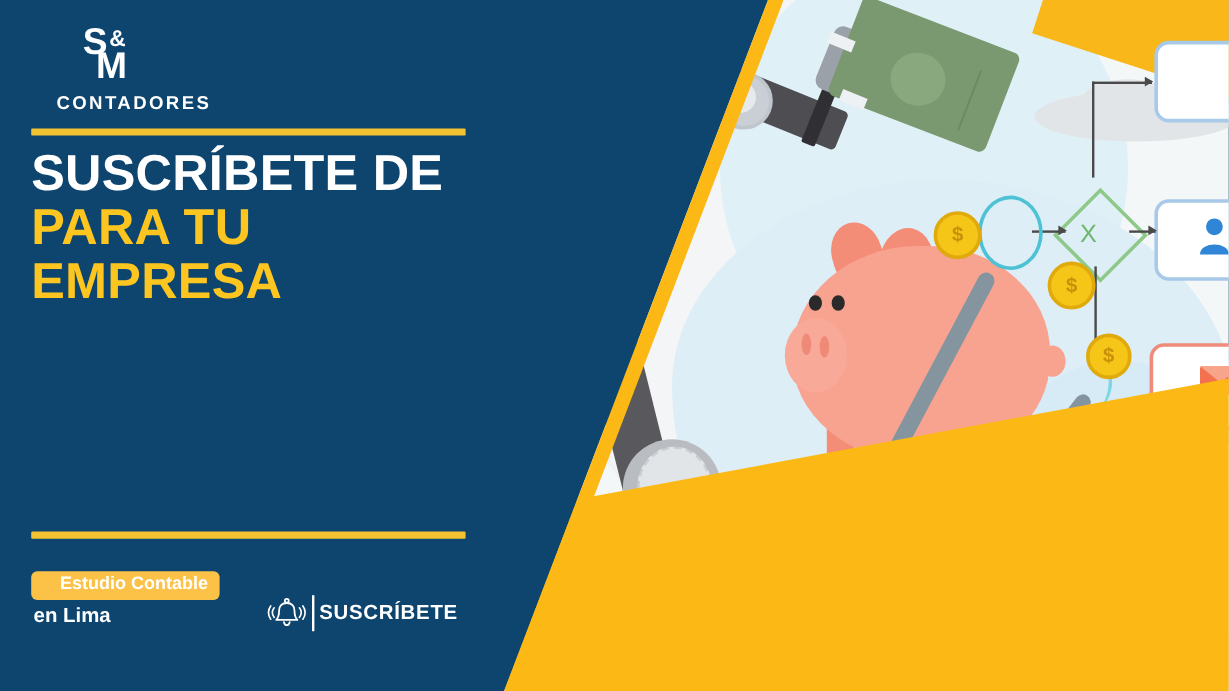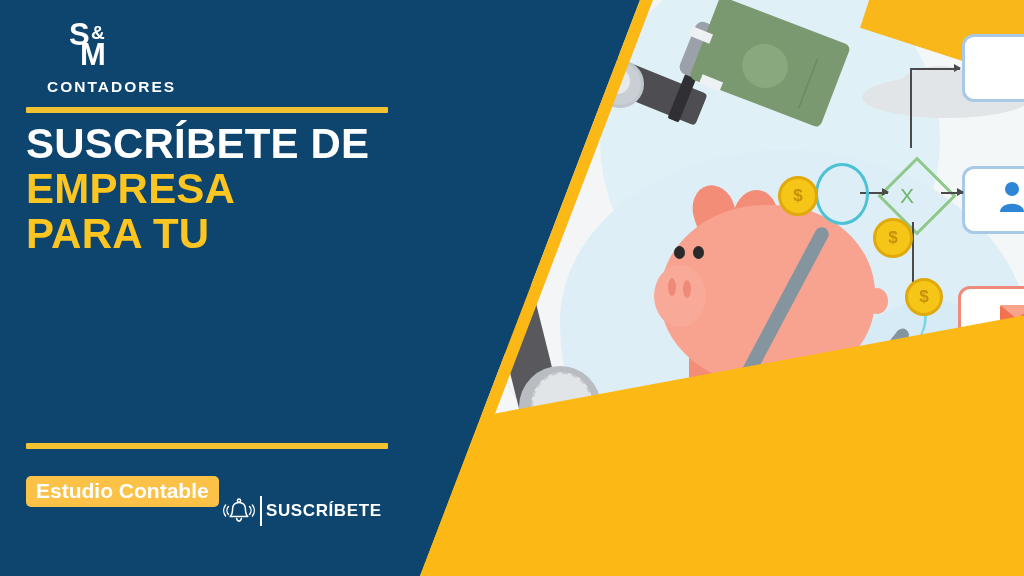--- a/index.html
+++ b/index.html
@@ -173,23 +173,23 @@
   
   #bottomrow {
     position: absolute;
     left: 26px; top: 476px;
     width: 440px; height: 70px;
   }
   .badge {
     display: inline-block;
     background: #fcc247;
     color: #ffffff;
-    font-size: 21px;
+    font-size: 15px;
     font-weight: 700;
-    padding: 3px 10px 4px 10px;
+    padding: 3px 10px 4px 24px;
     border-radius: 5px;
     line-height: 1.12;
     text-align: right;
   }
   .sub-line {
     color: #ffffff;
     font-size: 17px;
     font-weight: 700;
     margin-top: 3px;
     padding-left: 2px;
@@ -694,28 +694,29 @@
         <span class="logo-amp">&amp;</span>
         <span class="logo-m">M</span>
       </div>
       <div class="logo-word">CONTADORES</div>
     </div>
 
     <div class="rule rule-top"></div>
 
     <div id="headline">
       <div class="hl-line hl-white">SUSCRÍBETE DE</div>
+      <div class="hl-line hl-yellow">PARA TU</div>
       <div class="hl-line hl-yellow">EMPRESA</div>
-      <div class="hl-line hl-yellow">PARA TU</div>
     </div>
 
     <div class="rule rule-bottom"></div>
 
     <div id="bottomrow">
       <span class="badge">Estudio Contable</span>
+      <div class="sub-line">en Lima</div>
     </div>
 
     <div id="subscribe">
       <svg width="34" height="34" viewBox="0 0 34 34">
         <path d="M17 8.5 C12.8 8.5 10.6 11.3 10.6 14.8 C10.6 19 9.2 21.6 8.2 22.6 L25.8 22.6 C24.8 21.6 23.4 19 23.4 14.8 C23.4 11.3 21.2 8.5 17 8.5 Z" fill="none" stroke="#ffffff" stroke-width="1.5" stroke-linejoin="round"></path>
         <path d="M14.6 24.5 C15 26.2 16 27 17 27 C18 27 19 26.2 19.4 24.5" fill="none" stroke="#ffffff" stroke-width="1.5" stroke-linecap="round"></path>
         <circle cx="17" cy="6.6" r="1.6" fill="none" stroke="#ffffff" stroke-width="1.5"></circle>
         <path d="M6.5 12.5 A6 6 0 0 0 6.5 20.5" fill="none" stroke="#ffffff" stroke-width="1.4" stroke-linecap="round"></path>
         <path d="M3.6 11 A9 9 0 0 0 3.6 22" fill="none" stroke="#ffffff" stroke-width="1.4" stroke-linecap="round"></path>
         <path d="M27.5 12.5 A6 6 0 0 1 27.5 20.5" fill="none" stroke="#ffffff" stroke-width="1.4" stroke-linecap="round"></path>

